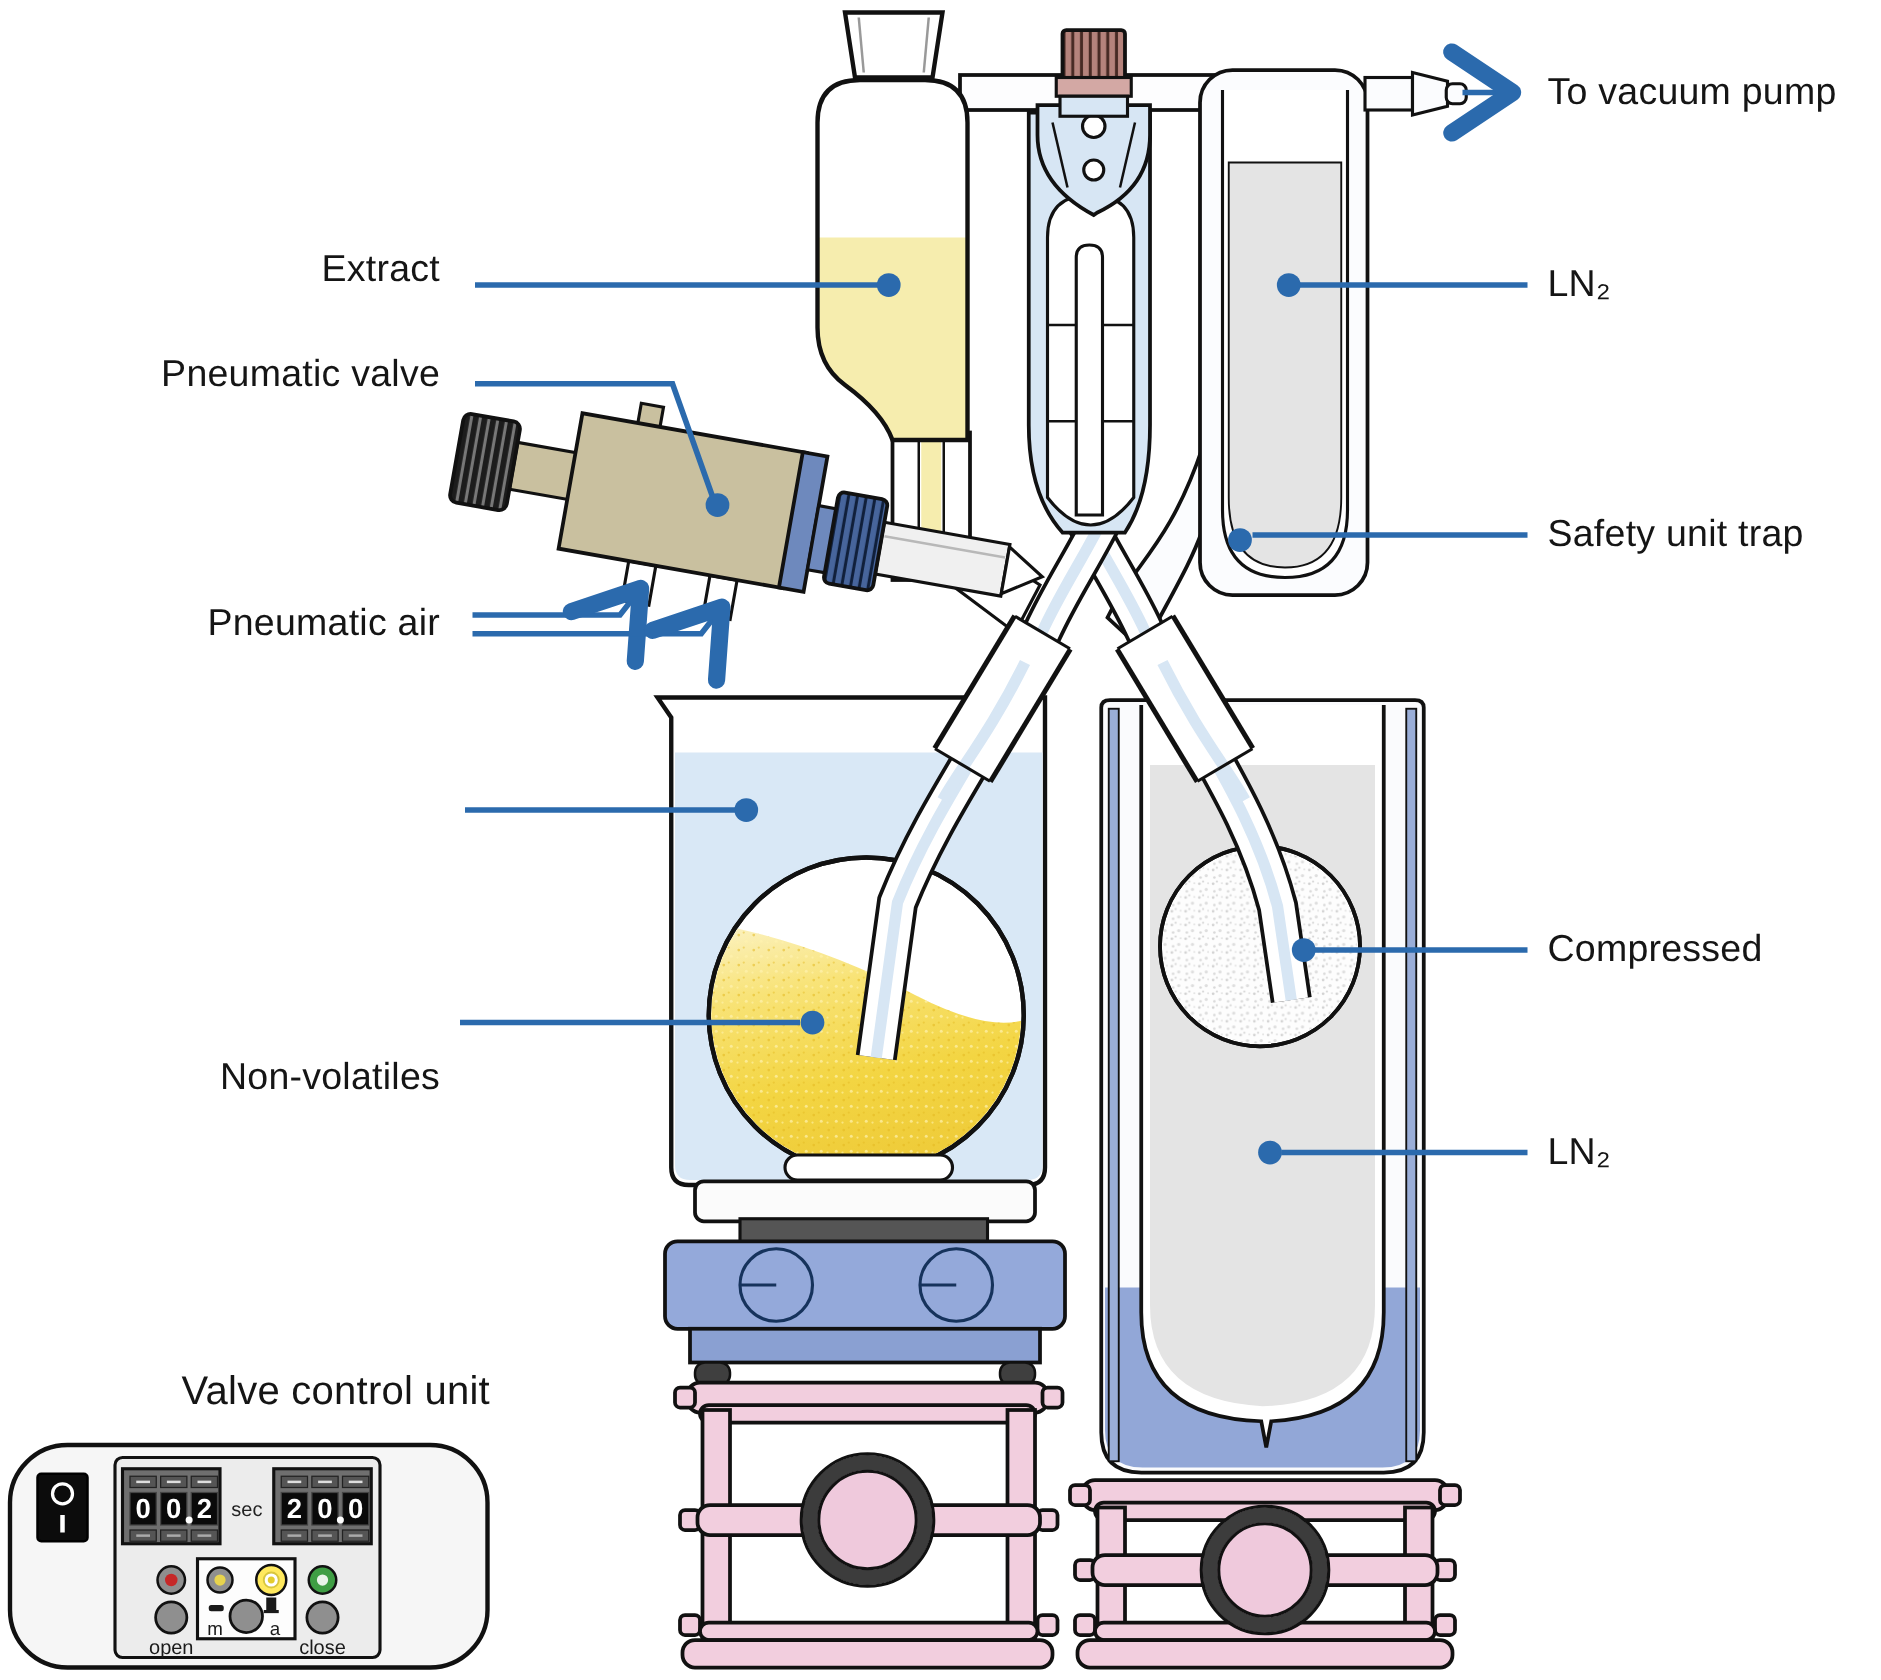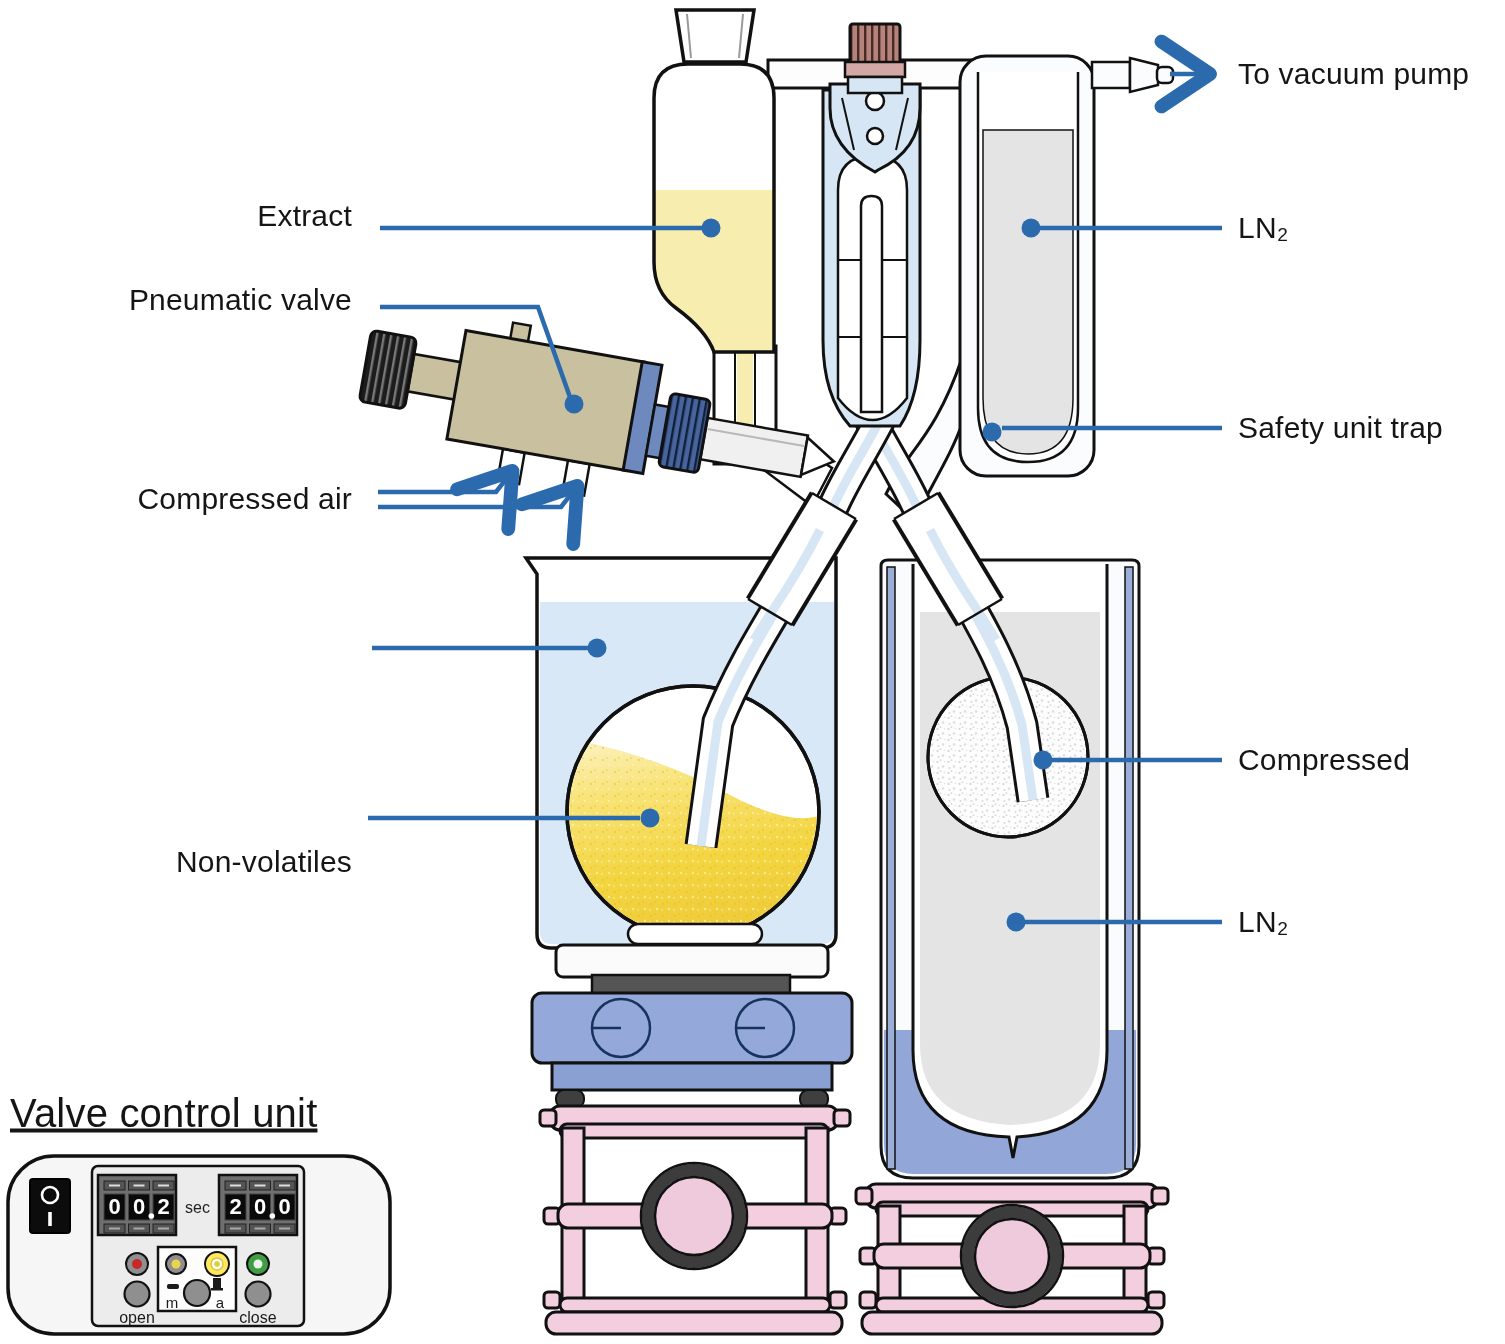--- a/index.html
+++ b/index.html
@@ -3,21 +3,21 @@
 <meta charset="utf-8">
 <style>
   html,body{margin:0;padding:0;background:#ffffff;}
   #stage{position:relative;width:1505px;height:1344px;background:#ffffff;overflow:hidden;
          font-family:"Liberation Sans","DejaVu Sans",sans-serif;}
   #art{position:absolute;left:0;top:0;}
   .lbl{position:absolute;font-size:30px;color:#151515;white-space:nowrap;
        transform:translateY(-50%);letter-spacing:0.2px;}
   .lbl-left{right:1153px;text-align:right;}
   .lbl-right{left:1238px;text-align:center;}
-  .lbl-title{left:10px;width:382px;text-align:left;font-size:40px;text-decoration:underline;}
+  .lbl-title{left:10px;width:382px;text-align:right;font-size:32px;}
 </style>
 </head>
 <body>
 
 <div id="stage">
 
 <svg id="art" width="1505" height="1344" viewBox="0 0 1505 1344">
   <defs>
     <pattern id="knurlDark" width="7" height="12" patternUnits="userSpaceOnUse">
       <rect width="7" height="12" fill="#1c1c1c"></rect>
@@ -348,21 +348,21 @@
     <circle cx="650" cy="818" r="9.5"></circle>
     <circle cx="1031" cy="228" r="9.5"></circle>
     <circle cx="992" cy="432" r="9.5"></circle>
     <circle cx="1043" cy="760" r="9.5"></circle>
     <circle cx="1016" cy="922" r="9.5"></circle>
   </g>
 </svg>
 
   <div class="lbl lbl-left" style="top:216px">Extract</div>
   <div class="lbl lbl-left" style="top:300px">Pneumatic valve</div>
-  <div class="lbl lbl-left" style="top:499px">Compressed air</div>
+  <div class="lbl lbl-left" style="top:499px">Pneumatic air</div>
   <div class="lbl lbl-left" style="top:862px">Non-volatiles</div>
   <div class="lbl lbl-title" style="top:1113px">Valve control unit</div>
   <div class="lbl lbl-right" style="top:74px">To vacuum pump</div>
   <div class="lbl lbl-right" style="top:228px">LN₂</div>
   <div class="lbl lbl-right" style="top:428px">Safety unit trap</div>
   <div class="lbl lbl-right" style="top:760px">Compressed</div>
   <div class="lbl lbl-right" style="top:922px">LN₂</div>
 </div>
 
 </body></html>

